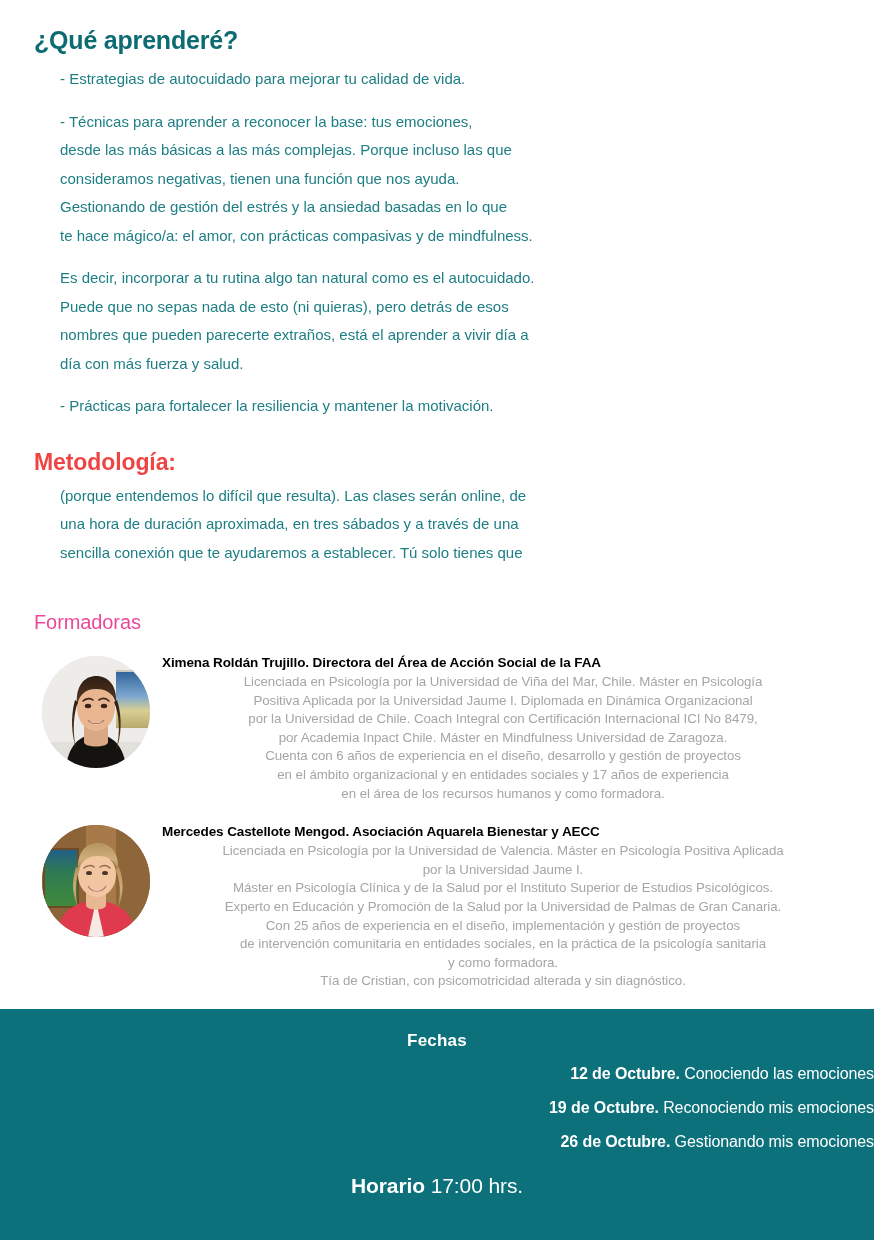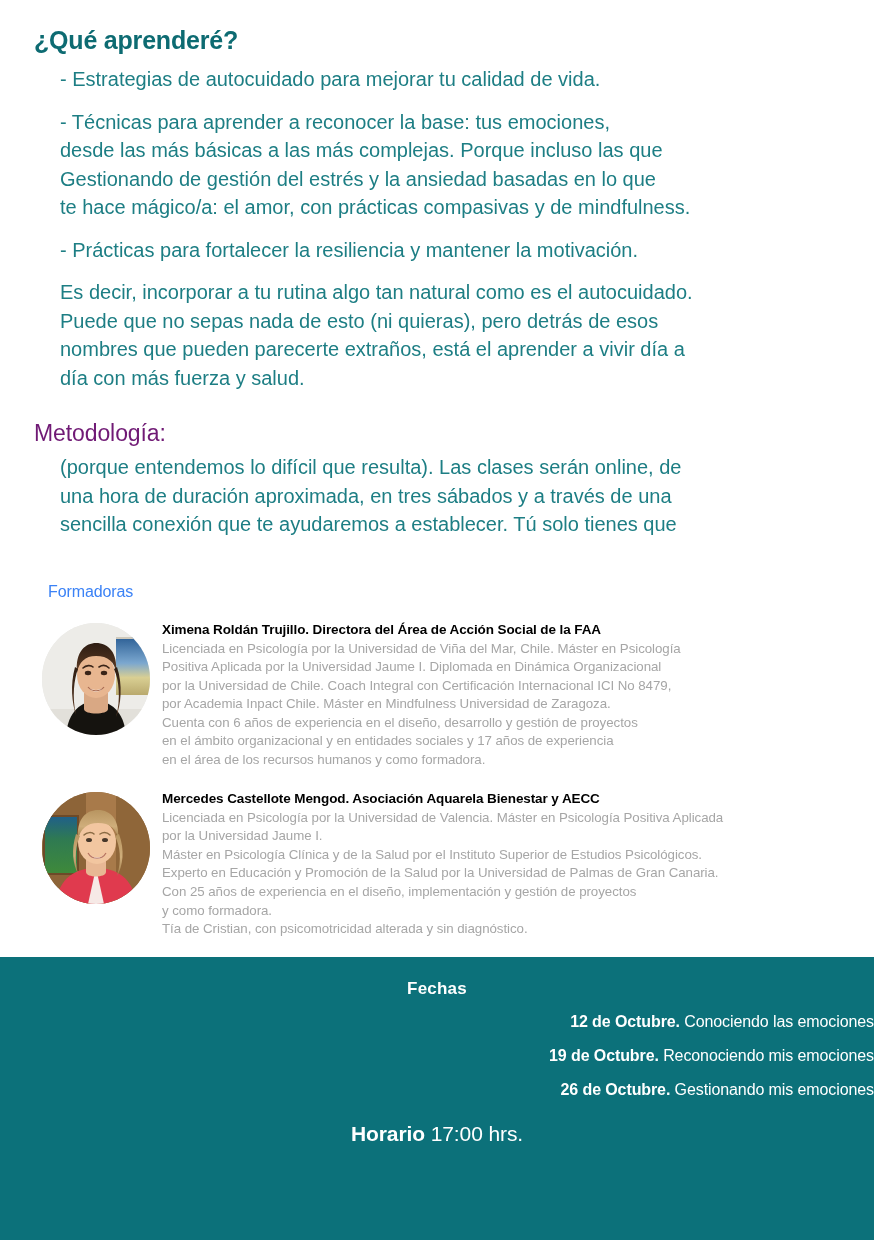--- a/index.html
+++ b/index.html
@@ -34,36 +34,36 @@
   
   .h-main {
     font-size: 25px;
     font-weight: bold;
     color: #0d6b72;
     margin: 26px 0 10px 0;
     letter-spacing: -0.2px;
   }
   .h-section {
     font-size: 23px;
+    font-weight: bold;
+    color: #ef4444;
+    margin: 0 0 6px 0;
+    letter-spacing: -0.1px;
+  }
+  .h-formadoras {
+    font-size: 20px;
     font-weight: normal;
-    color: #701a75;
-    margin: 0 0 6px 0;
-    letter-spacing: -0.1px;
-  }
-  .h-formadoras {
-    font-size: 16px;
-    font-weight: normal;
-    color: #3b82f6;
-    margin: 0 0 14px 14px;
+    color: #ec4899;
+    margin: 0 0 14px 0;
     letter-spacing: -0.1px;
   }
 
   
   .para {
-    font-size: 20px;
+    font-size: 15px;
     line-height: 28.5px;
     color: #1d7e84;
     margin: 0 0 14px 0;
     font-weight: normal;
   }
   .para.indent {
     padding-left: 26px;
   }
   .para-line { display: block; }
 
@@ -107,21 +107,21 @@
     line-height: 17px;
     letter-spacing: -0.1px;
   }
   .trainer-bio {
     font-size: 13.3px;
     line-height: 18.6px;
     color: #a6a6a6;
     margin: 0;
     letter-spacing: -0.05px;
   }
-  .bio-line { display: block; }
+  .bio-line { display: block; text-align: center; }
 
   
   .footer {
     flex: 1 1 auto;
     background: #0c717a;
     color: #ffffff;
     text-align: center;
     padding-top: 22px;
     box-sizing: border-box;
   }
@@ -154,32 +154,33 @@
 
   <div class="content">
 
     <h1 class="h-main">¿Qué aprenderé?</h1>
 
     <p class="para indent">- Estrategias de autocuidado para mejorar tu calidad de vida.</p>
 
     <p class="para indent">
       <span class="para-line">- Técnicas para aprender a reconocer la base: tus emociones,</span>
       <span class="para-line">desde las más básicas a las más complejas. Porque incluso las que</span>
+      <span class="para-line">consideramos negativas, tienen una función que nos ayuda.</span>
       <span class="para-line">Gestionando de gestión del estrés y la ansiedad basadas en lo que</span>
       <span class="para-line">te hace mágico/a: el amor, con prácticas compasivas y de mindfulness.</span>
     </p>
-
-    <p class="para indent">- Prácticas para fortalecer la resiliencia y mantener la motivación.</p>
 
     <p class="para indent">
       <span class="para-line">Es decir, incorporar a tu rutina algo tan natural como es el autocuidado.</span>
       <span class="para-line">Puede que no sepas nada de esto (ni quieras), pero detrás de esos</span>
       <span class="para-line">nombres que pueden parecerte extraños, está el aprender a vivir día a</span>
       <span class="para-line">día con más fuerza y salud.</span>
     </p>
+
+    <p class="para indent">- Prácticas para fortalecer la resiliencia y mantener la motivación.</p>
 
     <div class="spacer-sm"></div>
 
     <h2 class="h-section">Metodología:</h2>
 
     <p class="para indent">
       <span class="para-line">(porque entendemos lo difícil que resulta). Las clases serán online, de</span>
       <span class="para-line">una hora de duración aproximada, en tres sábados y a través de una</span>
       <span class="para-line">sencilla conexión que te ayudaremos a establecer. Tú solo tienes que</span>
     </p>
@@ -282,20 +283,21 @@
         </div>
       </div>
       <div class="trainer-text">
         <p class="trainer-name">Mercedes Castellote Mengod. Asociación Aquarela Bienestar y AECC</p>
         <p class="trainer-bio">
           <span class="bio-line">Licenciada en Psicología por la Universidad de Valencia. Máster en Psicología Positiva Aplicada</span>
           <span class="bio-line">por la Universidad Jaume I.</span>
           <span class="bio-line">Máster en Psicología Clínica y de la Salud por el Instituto Superior de Estudios Psicológicos.</span>
           <span class="bio-line">Experto en Educación y Promoción de la Salud por la Universidad de Palmas de Gran Canaria.</span>
           <span class="bio-line">Con 25 años de experiencia en el diseño, implementación y gestión de proyectos</span>
+          <span class="bio-line">de intervención comunitaria en entidades sociales, en la práctica de la psicología sanitaria</span>
           <span class="bio-line">y como formadora.</span>
           <span class="bio-line">Tía de Cristian, con psicomotricidad alterada y sin diagnóstico.</span>
         </p>
       </div>
     </div>
 
   </div>
 
   <div class="footer">
     <div class="footer-title">Fechas</div>

